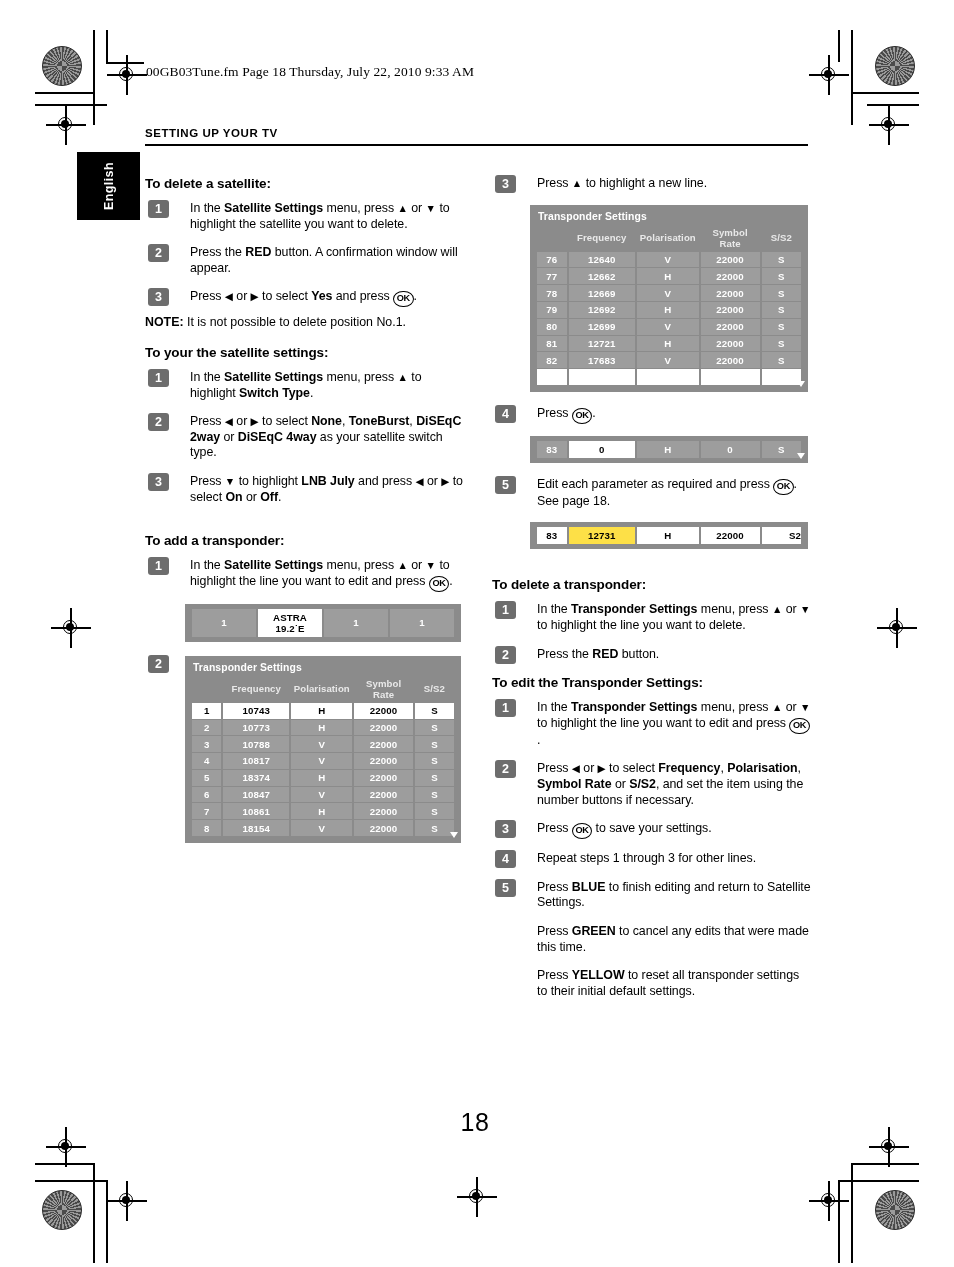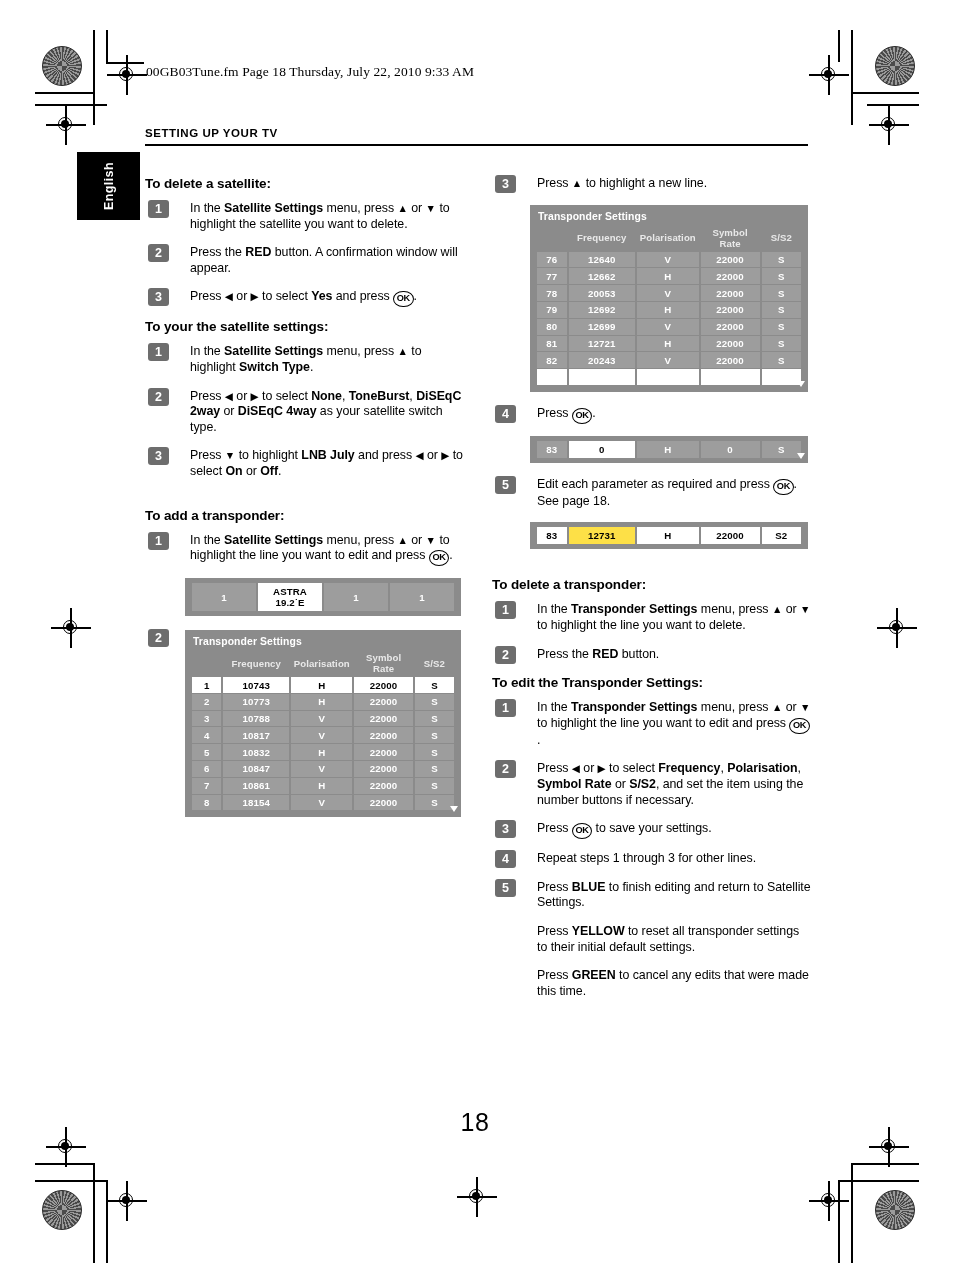--- a/index.html
+++ b/index.html
@@ -352,20 +352,21 @@
 </div>
 
 <div class="col col-left">
 
   <h3 class="block-head">To delete a satellite:</h3>
   <div>
       <div class="step"><span class="num">1</span><span>In the <b>Satellite Settings</b> menu, press <span class="arw">▲</span> or <span class="arw">▼</span> to highlight the satellite you want to delete.</span></div>
       <div class="step"><span class="num">2</span><span>Press the <b>RED</b> button. A confirmation window will appear.</span></div>
       <div class="step"><span class="num">3</span><span>Press <span class="arw">◀</span> or <span class="arw">▶</span> to select <b>Yes</b> and press <span class="okbtn">OK</span>.</span></div>
     </div>
+  <div class="note"><b>NOTE:</b> It is not possible to delete position No.1.</div>
 
   <h3 class="block-head">To your the satellite settings:</h3>
   <div>
       <div class="step"><span class="num">1</span><span>In the <b>Satellite Settings</b> menu, press <span class="arw">▲</span> to highlight <b>Switch Type</b>.</span></div>
       <div class="step"><span class="num">2</span><span>Press <span class="arw">◀</span> or <span class="arw">▶</span> to select <b>None</b>, <b>ToneBurst</b>, <b>DiSEqC 2way</b> or <b>DiSEqC 4way</b> as your satellite switch type.</span></div>
       <div class="step"><span class="num">3</span><span>Press <span class="arw">▼</span> to highlight <b>LNB July</b> and press <span class="arw">◀</span> or <span class="arw">▶</span> to select <b>On</b> or <b>Off</b>.</span></div>
     </div>
 
   <h3 class="block-head spaced">To add a transponder:</h3>
 
@@ -433,21 +434,21 @@
           </tr>
           <tr class="">
             <td>4</td>
             <td>10817</td>
             <td>V</td>
             <td>22000</td>
             <td>S</td>
           </tr>
           <tr class="">
             <td>5</td>
-            <td>10832</td>
+            <td>18374</td>
             <td>H</td>
             <td>22000</td>
             <td>S</td>
           </tr>
           <tr class="">
             <td>6</td>
             <td>10847</td>
             <td>V</td>
             <td>22000</td>
             <td>S</td>
@@ -508,21 +509,21 @@
           </tr>
           <tr class="">
             <td>77</td>
             <td>12662</td>
             <td>H</td>
             <td>22000</td>
             <td>S</td>
           </tr>
           <tr class="">
             <td>78</td>
-            <td>20053</td>
+            <td>12669</td>
             <td>V</td>
             <td>22000</td>
             <td>S</td>
           </tr>
           <tr class="">
             <td>79</td>
             <td>12692</td>
             <td>H</td>
             <td>22000</td>
             <td>S</td>
@@ -536,21 +537,21 @@
           </tr>
           <tr class="">
             <td>81</td>
             <td>12721</td>
             <td>H</td>
             <td>22000</td>
             <td>S</td>
           </tr>
           <tr class="">
             <td>82</td>
-            <td>20243</td>
+            <td>17683</td>
             <td>V</td>
             <td>22000</td>
             <td>S</td>
           </tr>
           <tr class="sel blank">
             <td>83</td>
             <td>&nbsp;</td>
             <td>&nbsp;</td>
             <td>&nbsp;</td>
             <td>&nbsp;</td>
@@ -598,40 +599,40 @@
           <col class="col-pol">
           <col class="col-sym">
           <col class="col-ss2">
         </colgroup>
       <tbody>
           <tr>
             <td style="background:#ffffff;color:#000;font-weight:700;">83</td>
             <td style="background:#fde047;color:#000;font-weight:700;">12731</td>
             <td style="background:#ffffff;color:#000;font-weight:700;">H</td>
             <td style="background:#ffffff;color:#000;font-weight:700;">22000</td>
-            <td style="background:#ffffff;color:#000;font-weight:700;">S2</td>
+            <td style="background:#ffffff;color:#000;font-weight:700;text-align:right;">S2</td>
           </tr>
     </tbody>
       </table>
   </div>
 
   <h3 class="block-head spaced">To delete a transponder:</h3>
   <div>
       <div class="step"><span class="num">1</span><span>In the <b>Transponder Settings</b> menu, press <span class="arw">▲</span> or <span class="arw">▼</span> to highlight the line you want to delete.</span></div>
       <div class="step"><span class="num">2</span><span>Press the <b>RED</b> button.</span></div>
     </div>
 
   <h3 class="block-head">To edit the Transponder Settings:</h3>
   <div>
       <div class="step"><span class="num">1</span><span>In the <b>Transponder Settings</b> menu, press <span class="arw">▲</span> or <span class="arw">▼</span> to highlight the line you want to edit and press <span class="okbtn">OK</span>.</span></div>
       <div class="step"><span class="num">2</span><span>Press <span class="arw">◀</span> or <span class="arw">▶</span> to select <b>Frequency</b>, <b>Polarisation</b>, <b>Symbol Rate</b> or <b>S/S2</b>, and set the item using the number buttons if necessary.</span></div>
       <div class="step"><span class="num">3</span><span>Press <span class="okbtn">OK</span> to save your settings.</span></div>
       <div class="step"><span class="num">4</span><span>Repeat steps 1 through 3 for other lines.</span></div>
       <div class="step"><span class="num">5</span><span>Press <b>BLUE</b> to finish editing and return to Satellite Settings.</span></div>
     </div>
   <div>
+      <div class="plain indent">Press <b>GREEN</b> to cancel any edits that were made this time.</div>
       <div class="plain indent">Press <b>YELLOW</b> to reset all transponder settings to their initial default settings.</div>
-      <div class="plain indent">Press <b>GREEN</b> to cancel any edits that were made this time.</div>
     </div>
 
 </div>
 
 <div class="page-number">18</div>
 
 </body></html>

